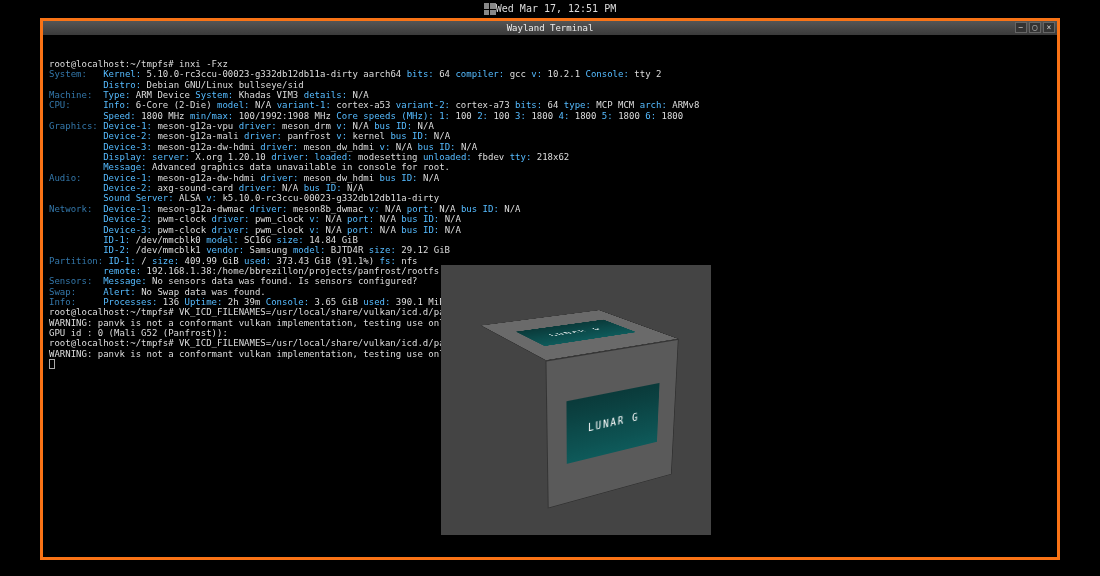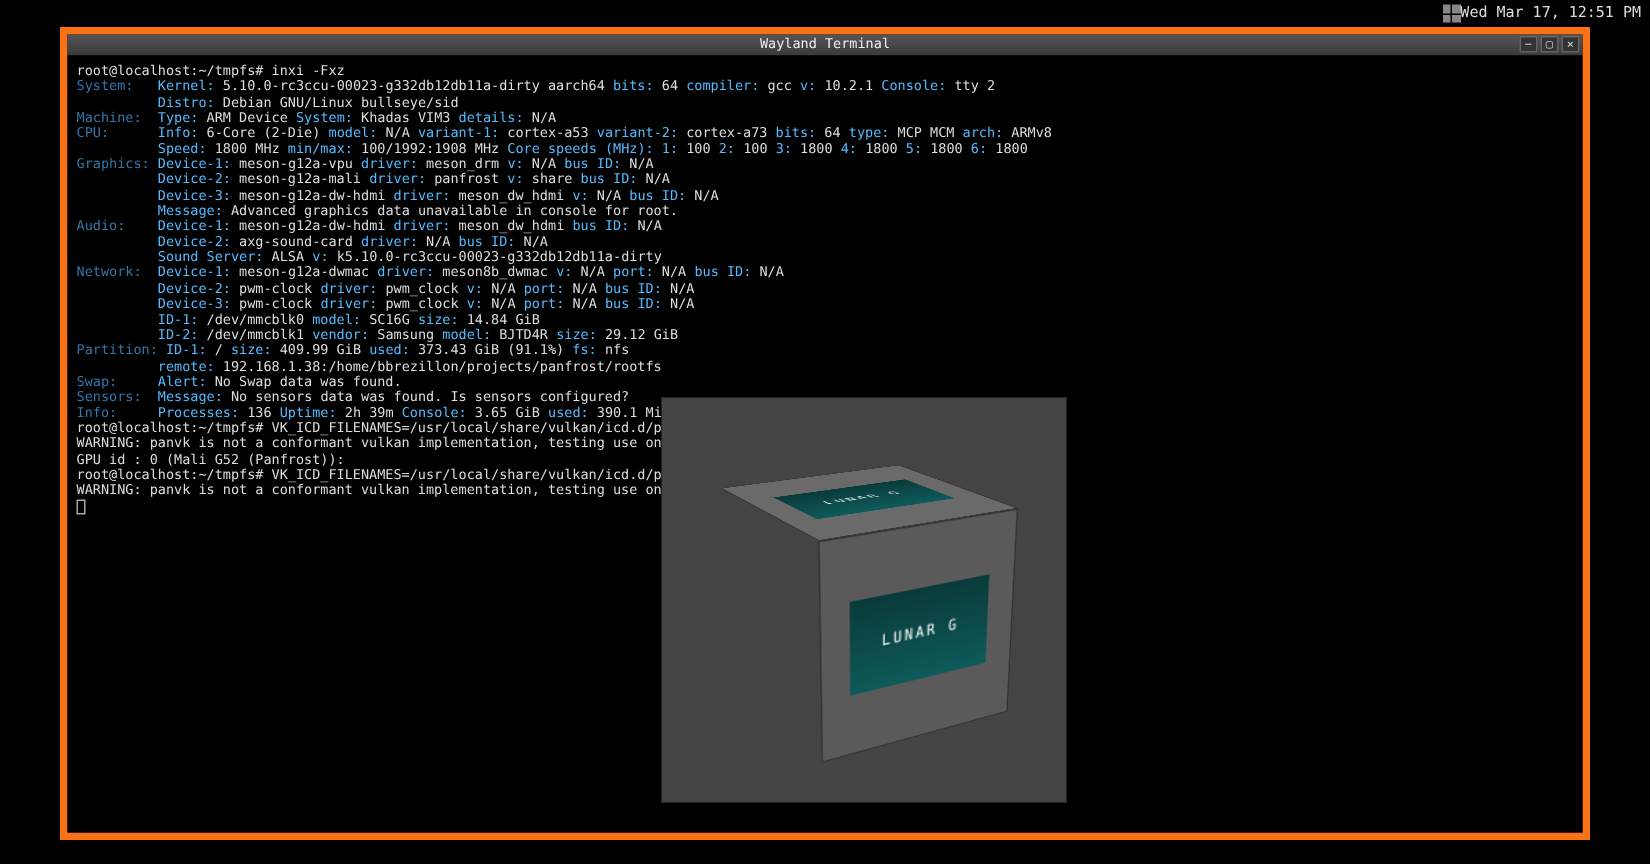--- a/index.html
+++ b/index.html
@@ -1,26 +1,26 @@
 <!DOCTYPE html>
 <html><head>
 <meta charset="utf-8">
 <style>
 * { margin:0; padding:0; box-sizing:border-box; }
 body { background:#000; font-family:monospace; font-size:10px; line-height:1.15; color:#ccc; width:1100px; height:576px; overflow:hidden; position:relative; }
-.panel { position:absolute; top:0; left:0; right:0; height:18px; background:#000; display:flex; align-items:center; justify-content:flex-end; padding:8px 6px; color:#ddd; }
+.panel { position:absolute; top:0; left:0; right:0; height:18px; background:#000; display:flex; align-items:center; justify-content:center; padding:8px 6px; color:#ddd; }
 .panel-left { display:flex; gap:8px; align-items:center; }
 .squares { width:12px; height:12px; display:grid; grid-template-columns:1fr 1fr; grid-template-rows:1fr 1fr; gap:1px; }
 .squares span { background:#888; }
 .panel-right { font-size:10px; }
-.win { position:absolute; top:18px; left:40px; right:40px; bottom:16px; background:#000; border:5px solid #f97316; }
+.win { position:absolute; top:18px; left:40px; right:40px; bottom:16px; background:#000; border:3px solid #f97316; }
 .titlebar { height:14px; background:linear-gradient(#555,#3a3a3a); display:flex; align-items:center; justify-content:center; color:#eee; font-size:9px; position:relative; }
 .wbtns { position:absolute; right:2px; top:1px; display:flex; gap:2px; }
 .wbtns span { display:inline-flex; width:12px; height:11px; background:#333; border:1px solid #666; align-items:center; justify-content:center; color:#ccc; font-size:8px; }
-.term { position:absolute; top:14px; left:0; right:0; bottom:0; background:#000; padding:6px 6px; overflow:hidden; font-size:9px; }
+.term { position:absolute; top:14px; left:0; right:0; bottom:0; background:#000; padding:24px 6px; overflow:hidden; font-size:9px; }
 .line { white-space:pre; font-size:9px; font-family:"DejaVu Sans Mono",monospace; letter-spacing:0px; }
 .k { color:#37a; } 
 .c { color:#5bf; } 
 .w { color:#ddd; }
 .cursor { display:inline-block; width:6px; height:10px; border:1px solid #aaa; }
 .cube-win { position:absolute; left:441px; top:265px; width:270px; height:270px; background:#444; display:flex; align-items:center; justify-content:center; perspective:700px; }
 .cube { width:140px; height:140px; position:relative; transform-style:preserve-3d; transform:rotateX(-20deg) rotateY(30deg); }
 .face { position:absolute; width:140px; height:140px; background:#666; border:1px solid #333; display:flex; align-items:center; justify-content:center; }
 .face .logo { width:100px; height:60px; background:linear-gradient(#0a3a3a,#0e5a5a); color:#fff; font-size:10px; display:flex; align-items:center; justify-content:center; letter-spacing:2px; }
 .front { transform:translateZ(70px); background:#5a5a5a; }
@@ -56,40 +56,41 @@
 
     <div class="line"><span class="k">System:</span>   <span class="c">Kernel:</span> <span class="w">5.10.0-rc3ccu-00023-g332db12db11a-dirty aarch64</span> <span class="c">bits:</span> <span class="w">64</span> <span class="c">compiler:</span> <span class="w">gcc</span> <span class="c">v:</span> <span class="w">10.2.1</span> <span class="c">Console:</span> <span class="w">tty 2</span></div>
     <div class="line">          <span class="c">Distro:</span> <span class="w">Debian GNU/Linux bullseye/sid</span></div>
 
     <div class="line"><span class="k">Machine:</span>  <span class="c">Type:</span> <span class="w">ARM Device</span> <span class="c">System:</span> <span class="w">Khadas VIM3</span> <span class="c">details:</span> <span class="w">N/A</span></div>
 
     <div class="line"><span class="k">CPU:</span>      <span class="c">Info:</span> <span class="w">6-Core (2-Die)</span> <span class="c">model:</span> <span class="w">N/A</span> <span class="c">variant-1:</span> <span class="w">cortex-a53</span> <span class="c">variant-2:</span> <span class="w">cortex-a73</span> <span class="c">bits:</span> <span class="w">64</span> <span class="c">type:</span> <span class="w">MCP MCM</span> <span class="c">arch:</span> <span class="w">ARMv8</span></div>
     <div class="line">          <span class="c">Speed:</span> <span class="w">1800 MHz</span> <span class="c">min/max:</span> <span class="w">100/1992:1908 MHz</span> <span class="c">Core speeds (MHz):</span> <span class="c">1:</span> <span class="w">100</span> <span class="c">2:</span> <span class="w">100</span> <span class="c">3:</span> <span class="w">1800</span> <span class="c">4:</span> <span class="w">1800</span> <span class="c">5:</span> <span class="w">1800</span> <span class="c">6:</span> <span class="w">1800</span></div>
 
     <div class="line"><span class="k">Graphics:</span> <span class="c">Device-1:</span> <span class="w">meson-g12a-vpu</span> <span class="c">driver:</span> <span class="w">meson_drm</span> <span class="c">v:</span> <span class="w">N/A</span> <span class="c">bus ID:</span> <span class="w">N/A</span></div>
-    <div class="line">          <span class="c">Device-2:</span> <span class="w">meson-g12a-mali</span> <span class="c">driver:</span> <span class="w">panfrost</span> <span class="c">v:</span> <span class="w">share</span> <span class="c">bus ID:</span> <span class="w">N/A</span></div>
+    <div class="line">          <span class="c">Device-2:</span> <span class="w">meson-g12a-mali</span> <span class="c">driver:</span> <span class="w">panfrost</span> <span class="c">v:</span> <span class="w">kernel</span> <span class="c">bus ID:</span> <span class="w">N/A</span></div>
     <div class="line">          <span class="c">Device-3:</span> <span class="w">meson-g12a-dw-hdmi</span> <span class="c">driver:</span> <span class="w">meson_dw_hdmi</span> <span class="c">v:</span> <span class="w">N/A</span> <span class="c">bus ID:</span> <span class="w">N/A</span></div>
+    <div class="line">          <span class="c">Display:</span> <span class="c">server:</span> <span class="w">X.org 1.20.10</span> <span class="c">driver:</span> <span class="c">loaded:</span> <span class="w">modesetting</span> <span class="c">unloaded:</span> <span class="w">fbdev</span> <span class="c">tty:</span> <span class="w">218x62</span></div>
     <div class="line">          <span class="c">Message:</span> <span class="w">Advanced graphics data unavailable in console for root.</span></div>
 
     <div class="line"><span class="k">Audio:</span>    <span class="c">Device-1:</span> <span class="w">meson-g12a-dw-hdmi</span> <span class="c">driver:</span> <span class="w">meson_dw_hdmi</span> <span class="c">bus ID:</span> <span class="w">N/A</span></div>
     <div class="line">          <span class="c">Device-2:</span> <span class="w">axg-sound-card</span> <span class="c">driver:</span> <span class="w">N/A</span> <span class="c">bus ID:</span> <span class="w">N/A</span></div>
     <div class="line">          <span class="c">Sound Server:</span> <span class="w">ALSA</span> <span class="c">v:</span> <span class="w">k5.10.0-rc3ccu-00023-g332db12db11a-dirty</span></div>
 
     <div class="line"><span class="k">Network:</span>  <span class="c">Device-1:</span> <span class="w">meson-g12a-dwmac</span> <span class="c">driver:</span> <span class="w">meson8b_dwmac</span> <span class="c">v:</span> <span class="w">N/A</span> <span class="c">port:</span> <span class="w">N/A</span> <span class="c">bus ID:</span> <span class="w">N/A</span></div>
     <div class="line">          <span class="c">Device-2:</span> <span class="w">pwm-clock</span> <span class="c">driver:</span> <span class="w">pwm_clock</span> <span class="c">v:</span> <span class="w">N/A</span> <span class="c">port:</span> <span class="w">N/A</span> <span class="c">bus ID:</span> <span class="w">N/A</span></div>
     <div class="line">          <span class="c">Device-3:</span> <span class="w">pwm-clock</span> <span class="c">driver:</span> <span class="w">pwm_clock</span> <span class="c">v:</span> <span class="w">N/A</span> <span class="c">port:</span> <span class="w">N/A</span> <span class="c">bus ID:</span> <span class="w">N/A</span></div>
 
     <div class="line">          <span class="c">ID-1:</span> <span class="w">/dev/mmcblk0</span> <span class="c">model:</span> <span class="w">SC16G</span> <span class="c">size:</span> <span class="w">14.84 GiB</span></div>
     <div class="line">          <span class="c">ID-2:</span> <span class="w">/dev/mmcblk1</span> <span class="c">vendor:</span> <span class="w">Samsung</span> <span class="c">model:</span> <span class="w">BJTD4R</span> <span class="c">size:</span> <span class="w">29.12 GiB</span></div>
 
     <div class="line"><span class="k">Partition:</span> <span class="c">ID-1:</span> <span class="w">/</span> <span class="c">size:</span> <span class="w">409.99 GiB</span> <span class="c">used:</span> <span class="w">373.43 GiB (91.1%)</span> <span class="c">fs:</span> <span class="w">nfs</span></div>
     <div class="line">          <span class="c">remote:</span> <span class="w">192.168.1.38:/home/bbrezillon/projects/panfrost/rootfs</span></div>
 
+    <div class="line"><span class="k">Sensors:</span>  <span class="c">Message:</span> <span class="w">No sensors data was found. Is sensors configured?</span></div>
     <div class="line"><span class="k">Swap:</span>     <span class="c">Alert:</span> <span class="w">No Swap data was found.</span></div>
-    <div class="line"><span class="k">Sensors:</span>  <span class="c">Message:</span> <span class="w">No sensors data was found. Is sensors configured?</span></div>
     <div class="line"><span class="k">Info:</span>     <span class="c">Processes:</span> <span class="w">136</span> <span class="c">Uptime:</span> <span class="w">2h 39m</span> <span class="c">Console:</span> <span class="w">3.65 GiB</span> <span class="c">used:</span> <span class="w">390.1 MiB (10.4%)</span> <span class="c">In</span></div>
 
     <div class="line w">root@localhost:~/tmpfs# VK_ICD_FILENAMES=/usr/local/share/vulkan/icd.d/panfrost_icd.</div>
     <div class="line w">WARNING: panvk is not a conformant vulkan implementation, testing use only.</div>
     <div class="line w">GPU id : 0 (Mali G52 (Panfrost)):</div>
     <div class="line w">root@localhost:~/tmpfs# VK_ICD_FILENAMES=/usr/local/share/vulkan/icd.d/panfrost_icd.</div>
     <div class="line w">WARNING: panvk is not a conformant vulkan implementation, testing use only.</div>
     <div class="line"><span class="cursor"></span></div>
   </div>
 </div>

